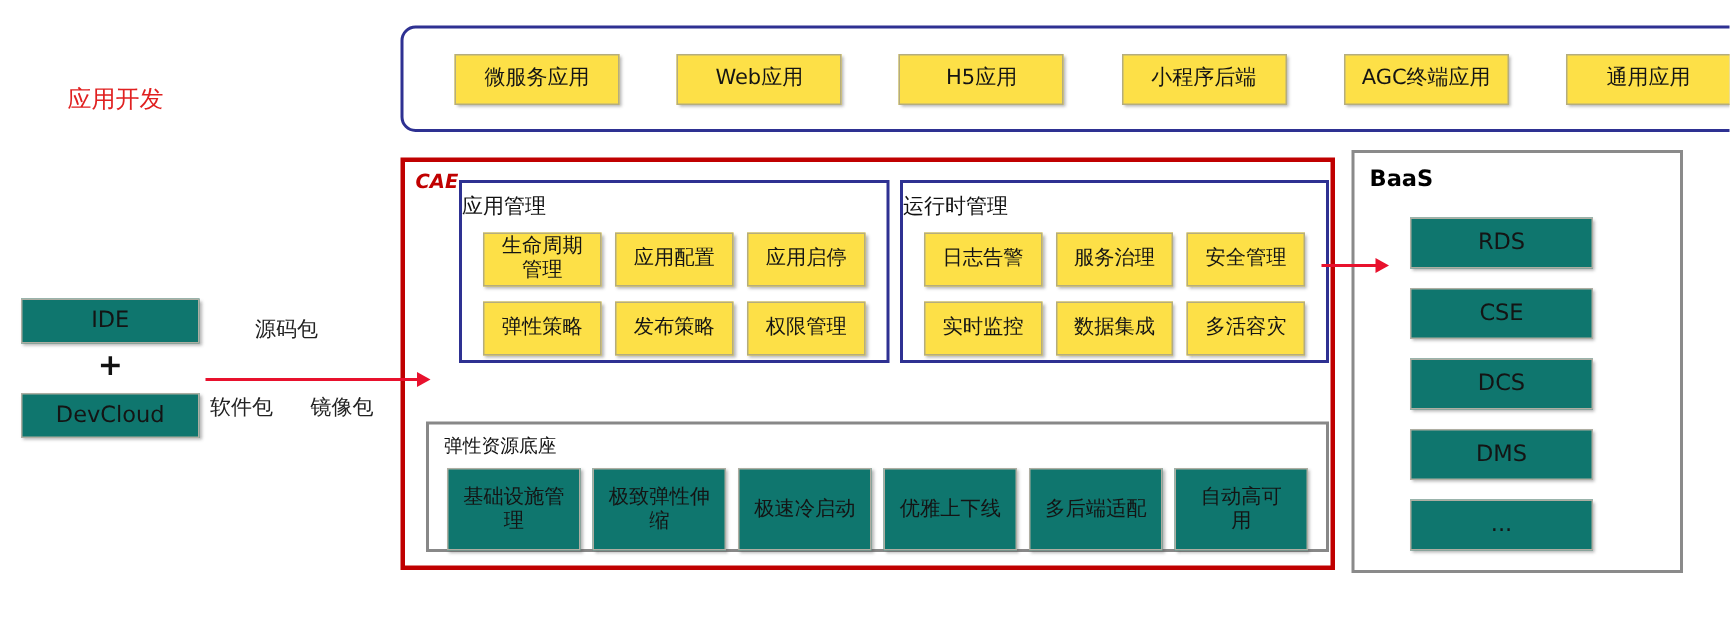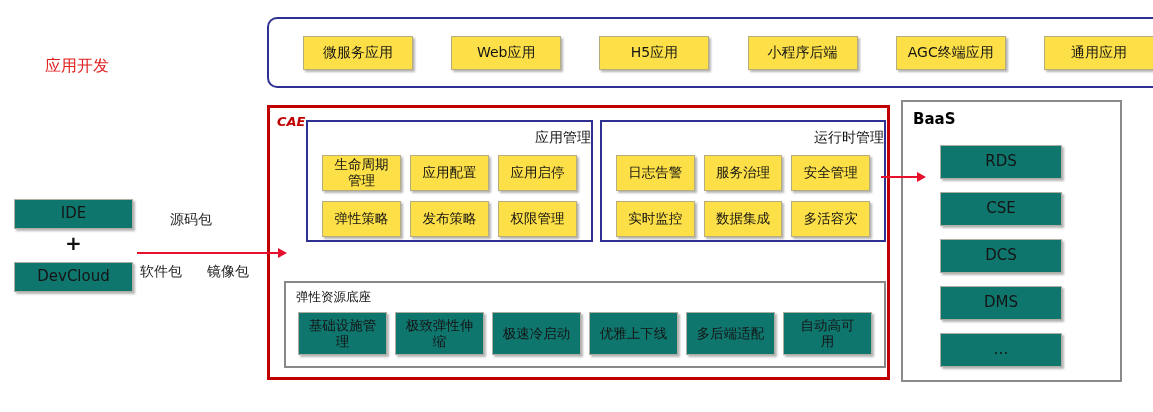--- a/index.html
+++ b/index.html
@@ -44,28 +44,28 @@
   .a2{left:881px;top:176px;width:37px;}
   .arrow-head{position:absolute;width:0;height:0;border-top:5px solid transparent;border-bottom:5px solid transparent;border-left:9px solid #E8112D;z-index:6;}
   .a1h{left:278px;top:248px;}
   .a2h{left:917px;top:172px;}
   
   .cae-box{position:absolute;left:267px;top:105px;width:617px;height:269px;border:3px solid #C00000;box-sizing:content-box;}
   .cae-label{position:absolute;left:7px;top:6px;font-size:13px;font-weight:bold;font-style:italic;color:#C00000;}
   .panel{position:absolute;top:12px;height:122px;border:2px solid #2E3192;box-sizing:border-box;display:flex;flex-direction:column;}
   .panel-app{left:36px;width:287px;}
   .panel-runtime{left:330px;width:286px;}
-  .panel-title{text-align:right;font-size:14px;padding:7px 0 8px;color:#111;}
+  .panel-title{text-align:left;font-size:14px;padding:7px 0 8px;color:#111;}
   .panel-grid{display:grid;grid-template-columns:repeat(3,1fr);gap:10px 9px;padding:0 14px;}
   .panel-grid .tan-box{height:36px;font-size:13.5px;}
   
   .elastic{position:absolute;left:14px;top:173px;width:602px;height:87px;border:2px solid #888888;box-sizing:border-box;}
   .elastic-title{position:absolute;left:10px;top:6px;font-size:12.5px;color:#111;}
   .elastic-row{position:absolute;left:12px;right:12px;top:29px;display:flex;gap:8px;}
-  .elastic-row .gray-box{flex:1;height:43px;font-size:13.5px;}
+  .elastic-row .gray-box{flex:1;height:55px;font-size:13.5px;}
   
   .baas-box{position:absolute;left:901px;top:100px;width:221px;height:282px;border:2px solid #8a8a8a;box-sizing:border-box;}
   .baas-title{position:absolute;left:10px;top:8px;font-size:15px;font-weight:bold;color:#000;}
   .baas-items{position:absolute;left:37px;top:43px;width:122px;display:flex;flex-direction:column;gap:13px;}
   .baas-items .gray-box{height:34px;font-size:15px;}
 </style>
 </head>
 <body>
 
 <div class="stage">

